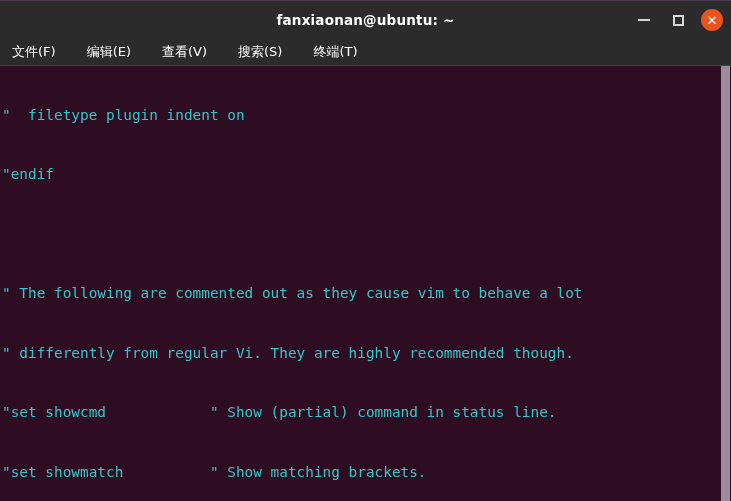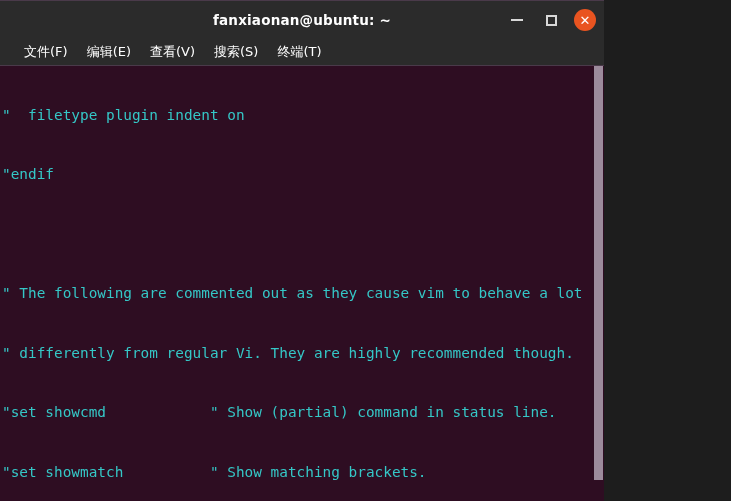--- a/index.html
+++ b/index.html
@@ -6,21 +6,21 @@
   html, body {
     margin: 0; padding: 0;
     width: 731px; height: 501px;
     overflow: hidden;
     background: #1d1d1d;
     font-family: "DejaVu Sans Mono", monospace;
   }
 
   #window {
     position: relative;
-    width: 604px;
+    width: 731px;
     height: 501px;
     background: #2e0d22;
     overflow: hidden;
   }
 
   
   #titlebar {
     position: relative;
     height: 38px;
     background: #2b2b2b;
@@ -70,22 +70,22 @@
     line-height: 1;
     display: flex; align-items: center; justify-content: center;
   }
 
   
   #menubar {
     height: 28px;
     background: #2b2b2b;
     display: flex;
     align-items: center;
-    padding-left: 16px;
-    gap: 3px;
+    padding-left: 4px;
+    gap: 15px;
     border-bottom: 1px solid #4a3a4a;
   }
   .menu-item {
     color: #ffffff;
     font-family: "DejaVu Sans", sans-serif;
     font-size: 13px;
     padding: 3px 8px;
     cursor: pointer;
     white-space: nowrap;
   }

